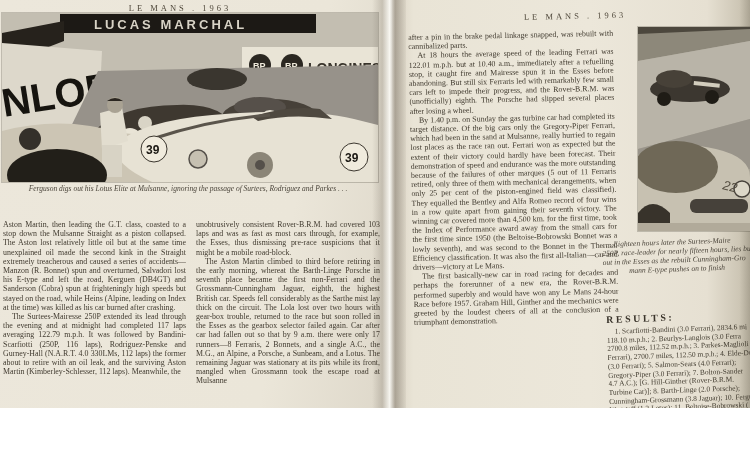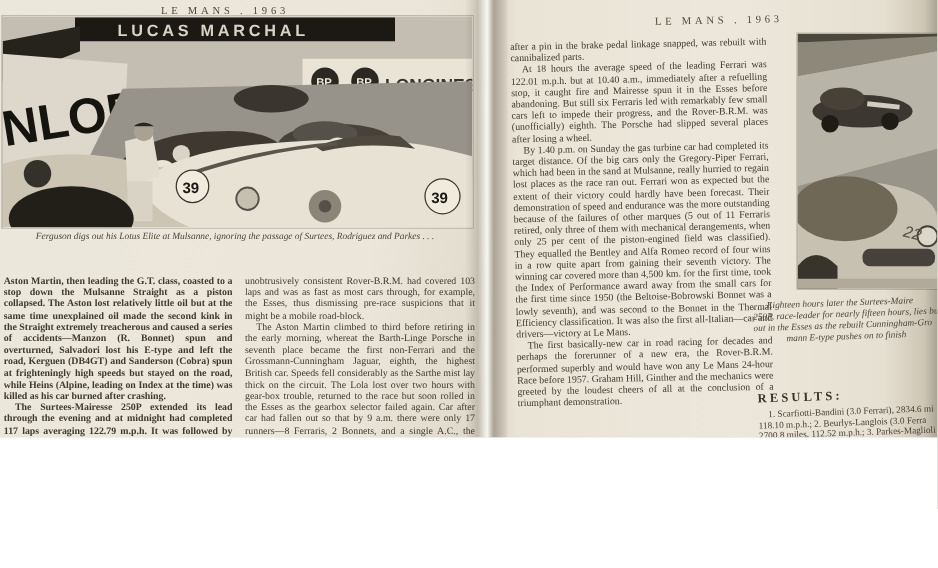--- a/index.html
+++ b/index.html
@@ -1,16 +1,16 @@
 <!DOCTYPE html>
 <html><head>
 <meta charset="utf-8">
 <style>
   html,body{margin:0;padding:0;}
-  #app{position:relative;width:750px;height:350px;overflow:hidden;
+  #app{position:relative;width:750px;height:408px;overflow:hidden;
        background:#cfc9ba;font-family:"Liberation Serif",serif;color:#3c372e;}
   .page-left{position:absolute;left:0;top:0;width:392px;height:454px;
        background:linear-gradient(100deg,#ece7db 0%,#ebe6d9 70%,#ded8ca 97%,#cfc8b8 100%);}
   .page-right{position:absolute;left:392px;top:0;width:358px;height:454px;
        background:linear-gradient(90deg,#d8d1c2 0%,#e9e4d6 6%,#ece7da 55%,#e6e0d2 88%,#cdc6b5 97%,#aaa392 100%);}
   .gutter{position:absolute;left:372px;top:0;width:34px;height:454px;pointer-events:none;
        background:linear-gradient(90deg,rgba(60,50,38,0) 0%,rgba(60,50,38,0.18) 30%,rgba(255,255,252,0.75) 52%,rgba(60,50,38,0.30) 68%,rgba(60,50,38,0.05) 100%);}
   .bottom-shade{position:absolute;left:0;top:440px;width:750px;height:14px;pointer-events:none;
        background:linear-gradient(180deg,rgba(70,60,45,0) 0%,rgba(70,60,45,0.12) 100%);}
   .running-head{position:absolute;font-size:8.5px;letter-spacing:3px;color:#50493c;text-align:center;}
@@ -103,21 +103,21 @@
         <path d="M105,88 Q113,82 121,88" fill="#2b2620"></path>
       </g>
 
       <ellipse cx="55" cy="162" rx="50" ry="26" fill="#221f19"></ellipse>
       <circle cx="28" cy="126" r="11" fill="#34302a"></circle>
     </svg>
   </div>
 
   <div class="caption" style="left:2px;top:184px;width:372px;text-align:center;font-style:italic;">Ferguson digs out his Lotus Elite at Mulsanne, ignoring the passage of Surtees, Rodriguez and Parkes . . .</div>
 
-  <div class="bodytext" style="left:3px;top:220px;width:183px;height:214px;font-weight:bold;">
+  <div class="bodytext" style="left:3px;top:220px;width:183px;height:214px;">
     <p>Aston Martin, then leading the G.T. class, coasted to a stop down the Mulsanne Straight as a piston collapsed. The Aston lost relatively little oil but at the same time unexplained oil made the second kink in the Straight extremely treacherous and caused a series of accidents—Manzon (R. Bonnet) spun and overturned, Salvadori lost his E-type and left the road, Kerguen (DB4GT) and Sanderson (Cobra) spun at frighteningly high speeds but stayed on the road, while Heins (Alpine, leading on Index at the time) was killed as his car burned after crashing.</p>
     <p class="indent">The Surtees-Mairesse 250P extended its lead through the evening and at midnight had completed 117 laps averaging 122.79 m.p.h. It was followed by Bandini-Scarfiotti (250P, 116 laps), Rodriguez-Penske and Gurney-Hall (N.A.R.T. 4.0 330LMs, 112 laps) the former about to retire with an oil leak, and the surviving Aston Martin (Kimberley-Schlesser, 112 laps). Meanwhile, the</p>
   </div>
   <div class="bodytext" style="left:196px;top:220px;width:184px;height:228px;">
     <p>unobtrusively consistent Rover-B.R.M. had covered 103 laps and was as fast as most cars through, for example, the Esses, thus dismissing pre-race suspicions that it might be a mobile road-block.</p>
     <p class="indent">The Aston Martin climbed to third before retiring in the early morning, whereat the Barth-Linge Porsche in seventh place became the first non-Ferrari and the Grossmann-Cunningham Jaguar, eighth, the highest British car. Speeds fell considerably as the Sarthe mist lay thick on the circuit. The Lola lost over two hours with gear-box trouble, returned to the race but soon rolled in the Esses as the gearbox selector failed again. Car after car had fallen out so that by 9 a.m. there were only 17 runners—8 Ferraris, 2 Bonnets, and a single A.C., the M.G., an Alpine, a Porsche, a Sunbeam, and a Lotus. The remaining Jaguar was stationary at its pits while its front, mangled when Grossmann took the escape road at Mulsanne</p>
   </div>
 
   <div class="pagenum" style="left:4px;top:416px;font-weight:bold;">[104]</div>
 

